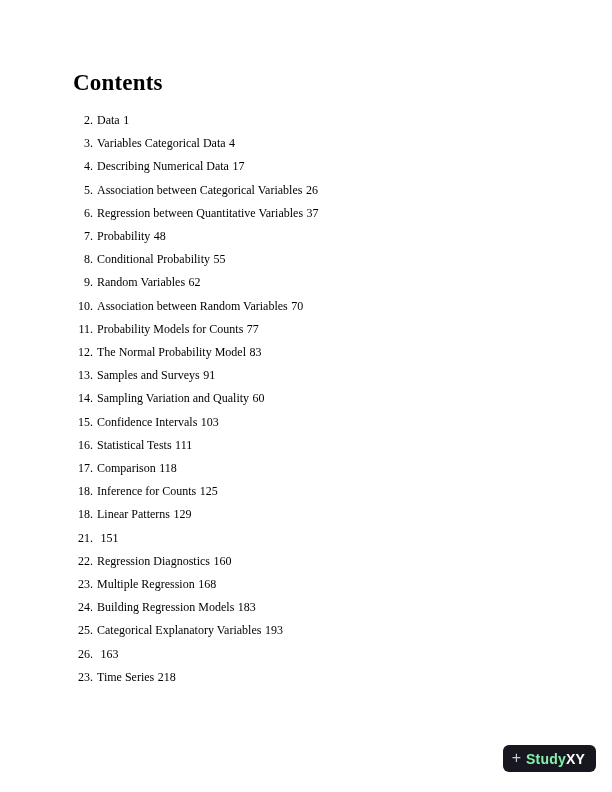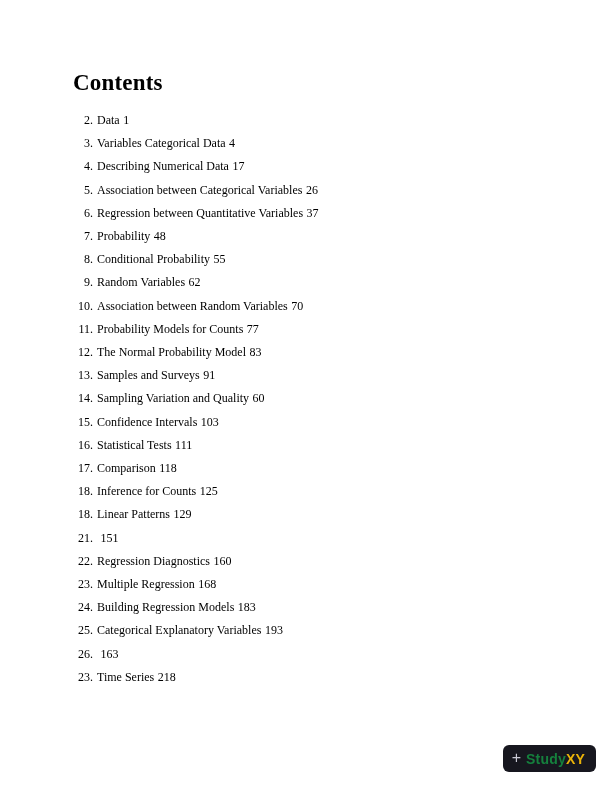--- a/index.html
+++ b/index.html
@@ -59,21 +59,21 @@
   }
   .logo .plus {
     color: #c9c9d4;
     font-size: 16px;
     font-weight: 300;
     margin-right: 5px;
     line-height: 1;
     transform: translateY(-1px);
   }
   .logo .brand-first {
-    color: #15803d;
+    color: #86efac;
     font-size: 14px;
     font-weight: bold;
     letter-spacing: 0.2px;
   }
   .logo .brand-second {
     font-size: 14px;
     font-weight: bold;
     letter-spacing: 0.2px;
   }
 </style>
@@ -230,14 +230,14 @@
     <div class="entry">
       <span class="num">23.</span>
       <span class="txt">Time Series</span>
       <span class="pg">218</span>
     </div>
   </div>
 
 <div class="logo" style="background: rgb(23, 23, 31);">
   <span class="plus">+</span>
   <span class="brand-first">Study</span>
-  <span class="brand-second" style="color: #eab308;">XY</span>
+  <span class="brand-second" style="color: #ffffff;">XY</span>
 </div>
 
 </body></html>

